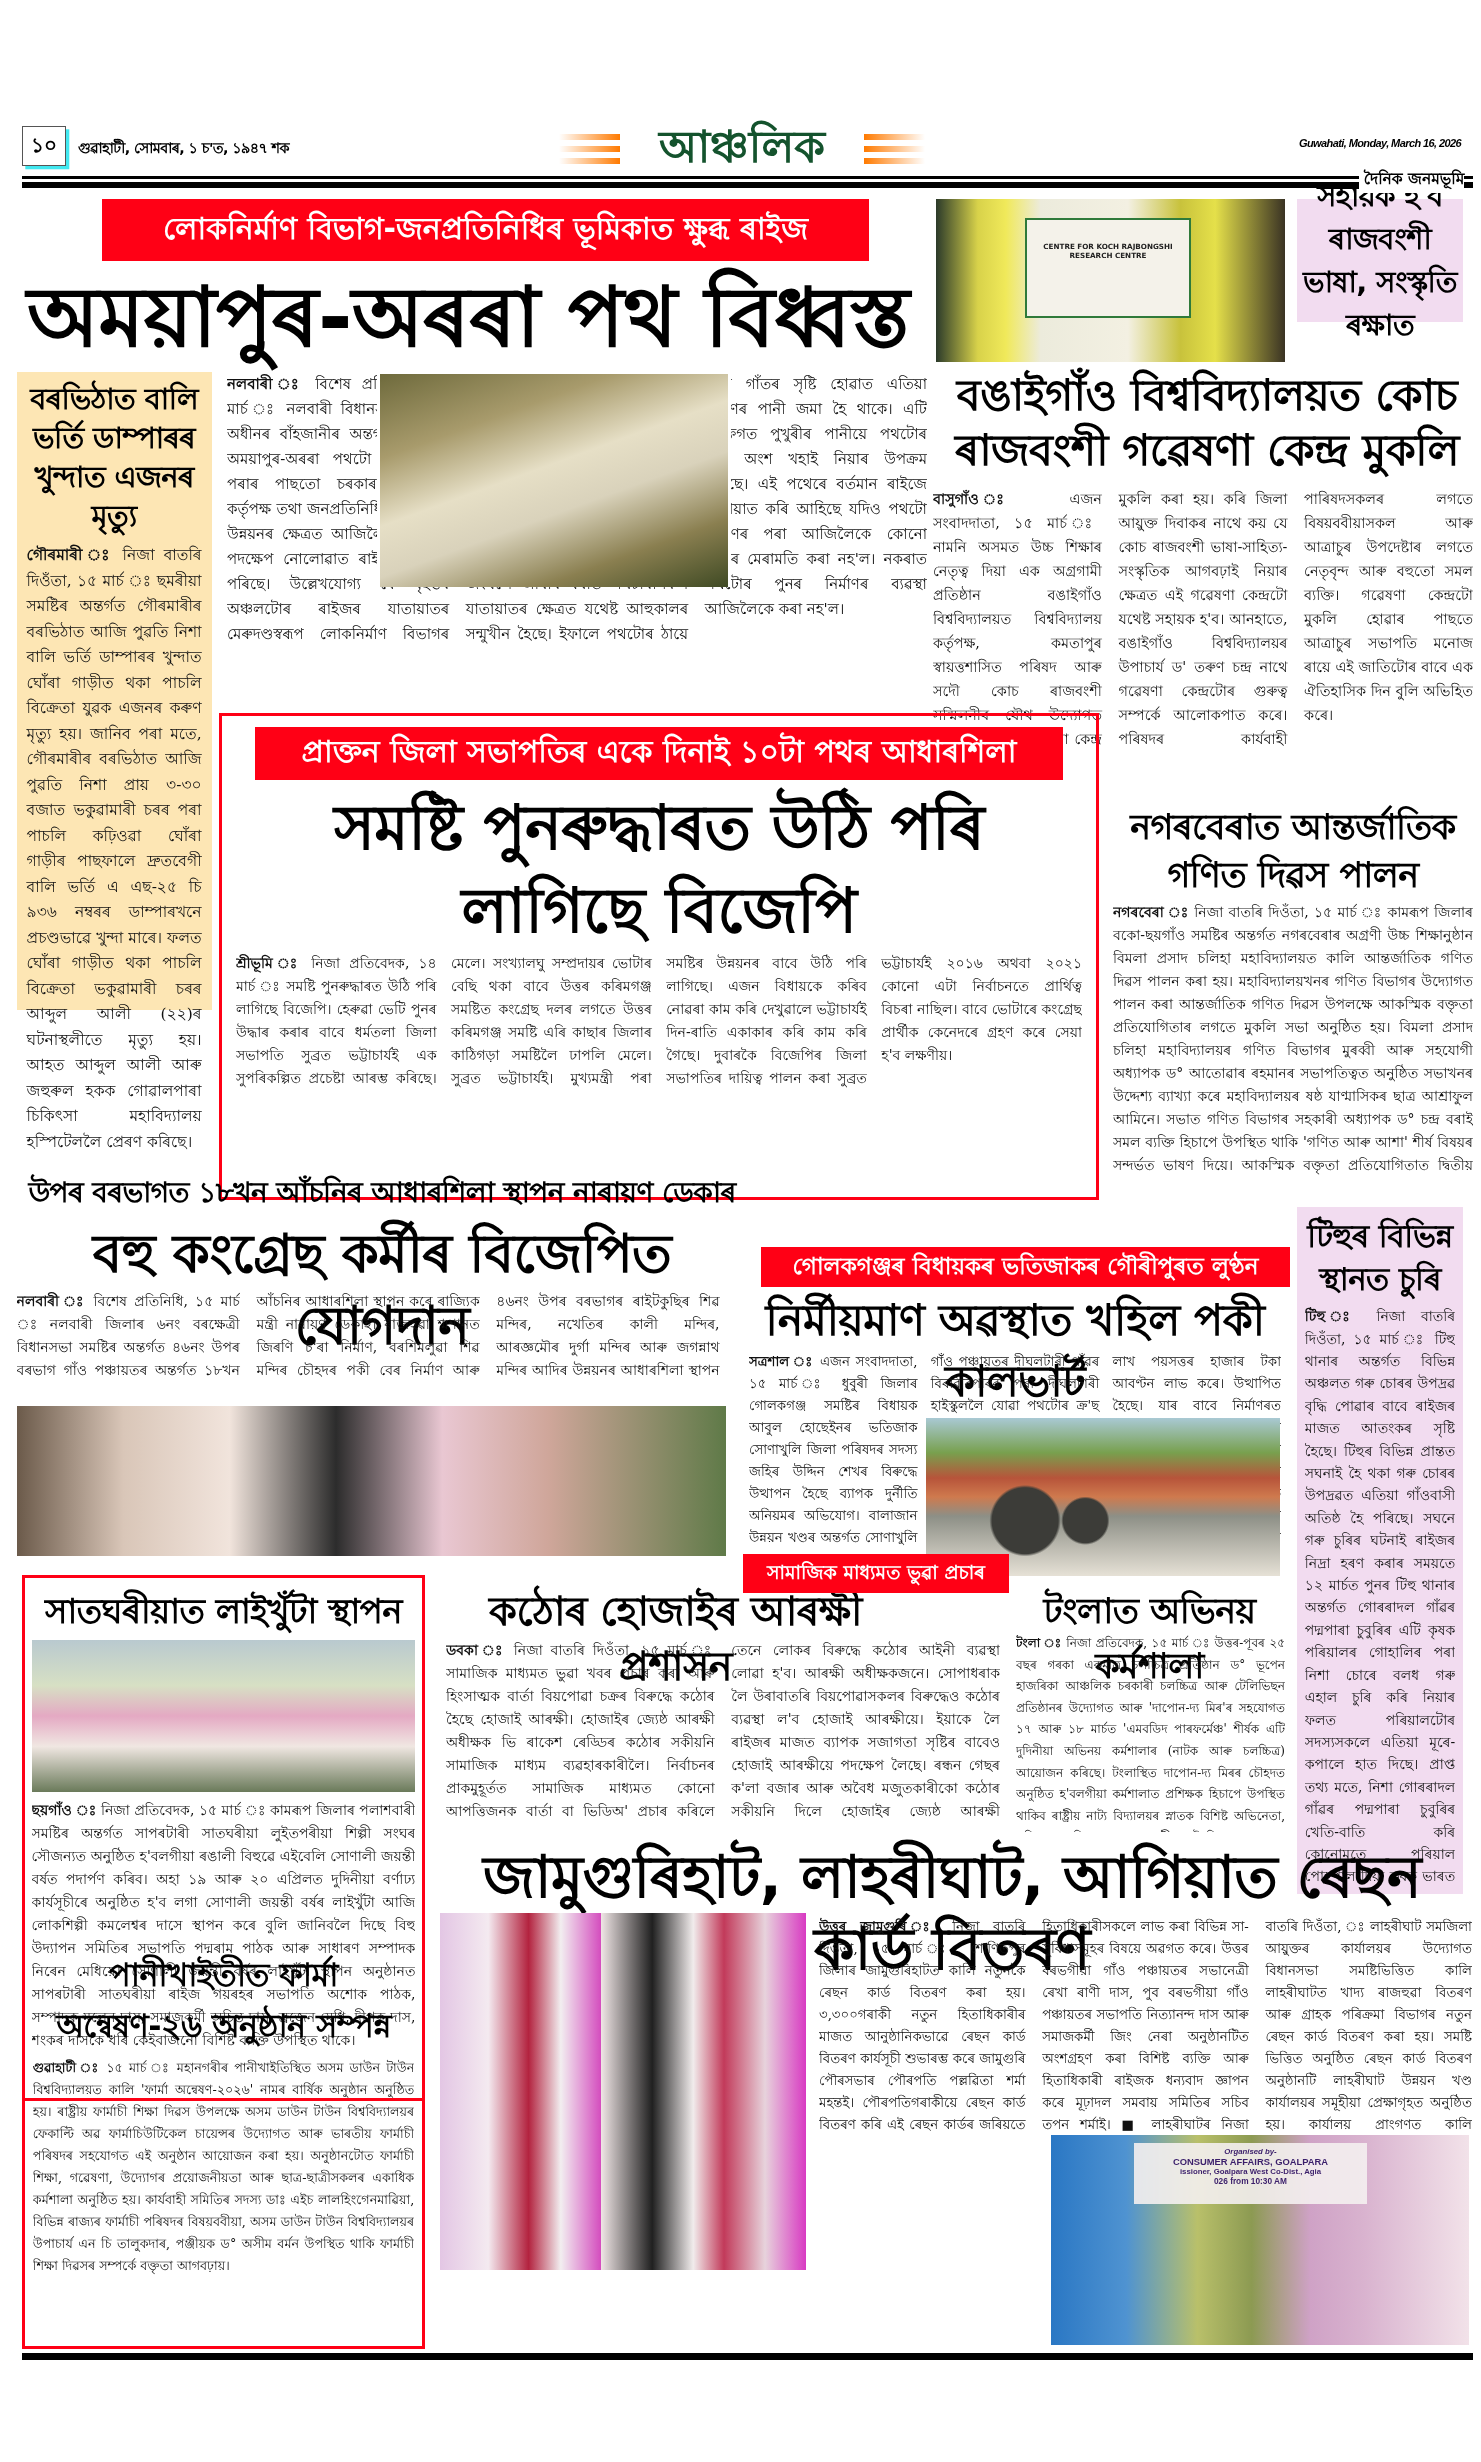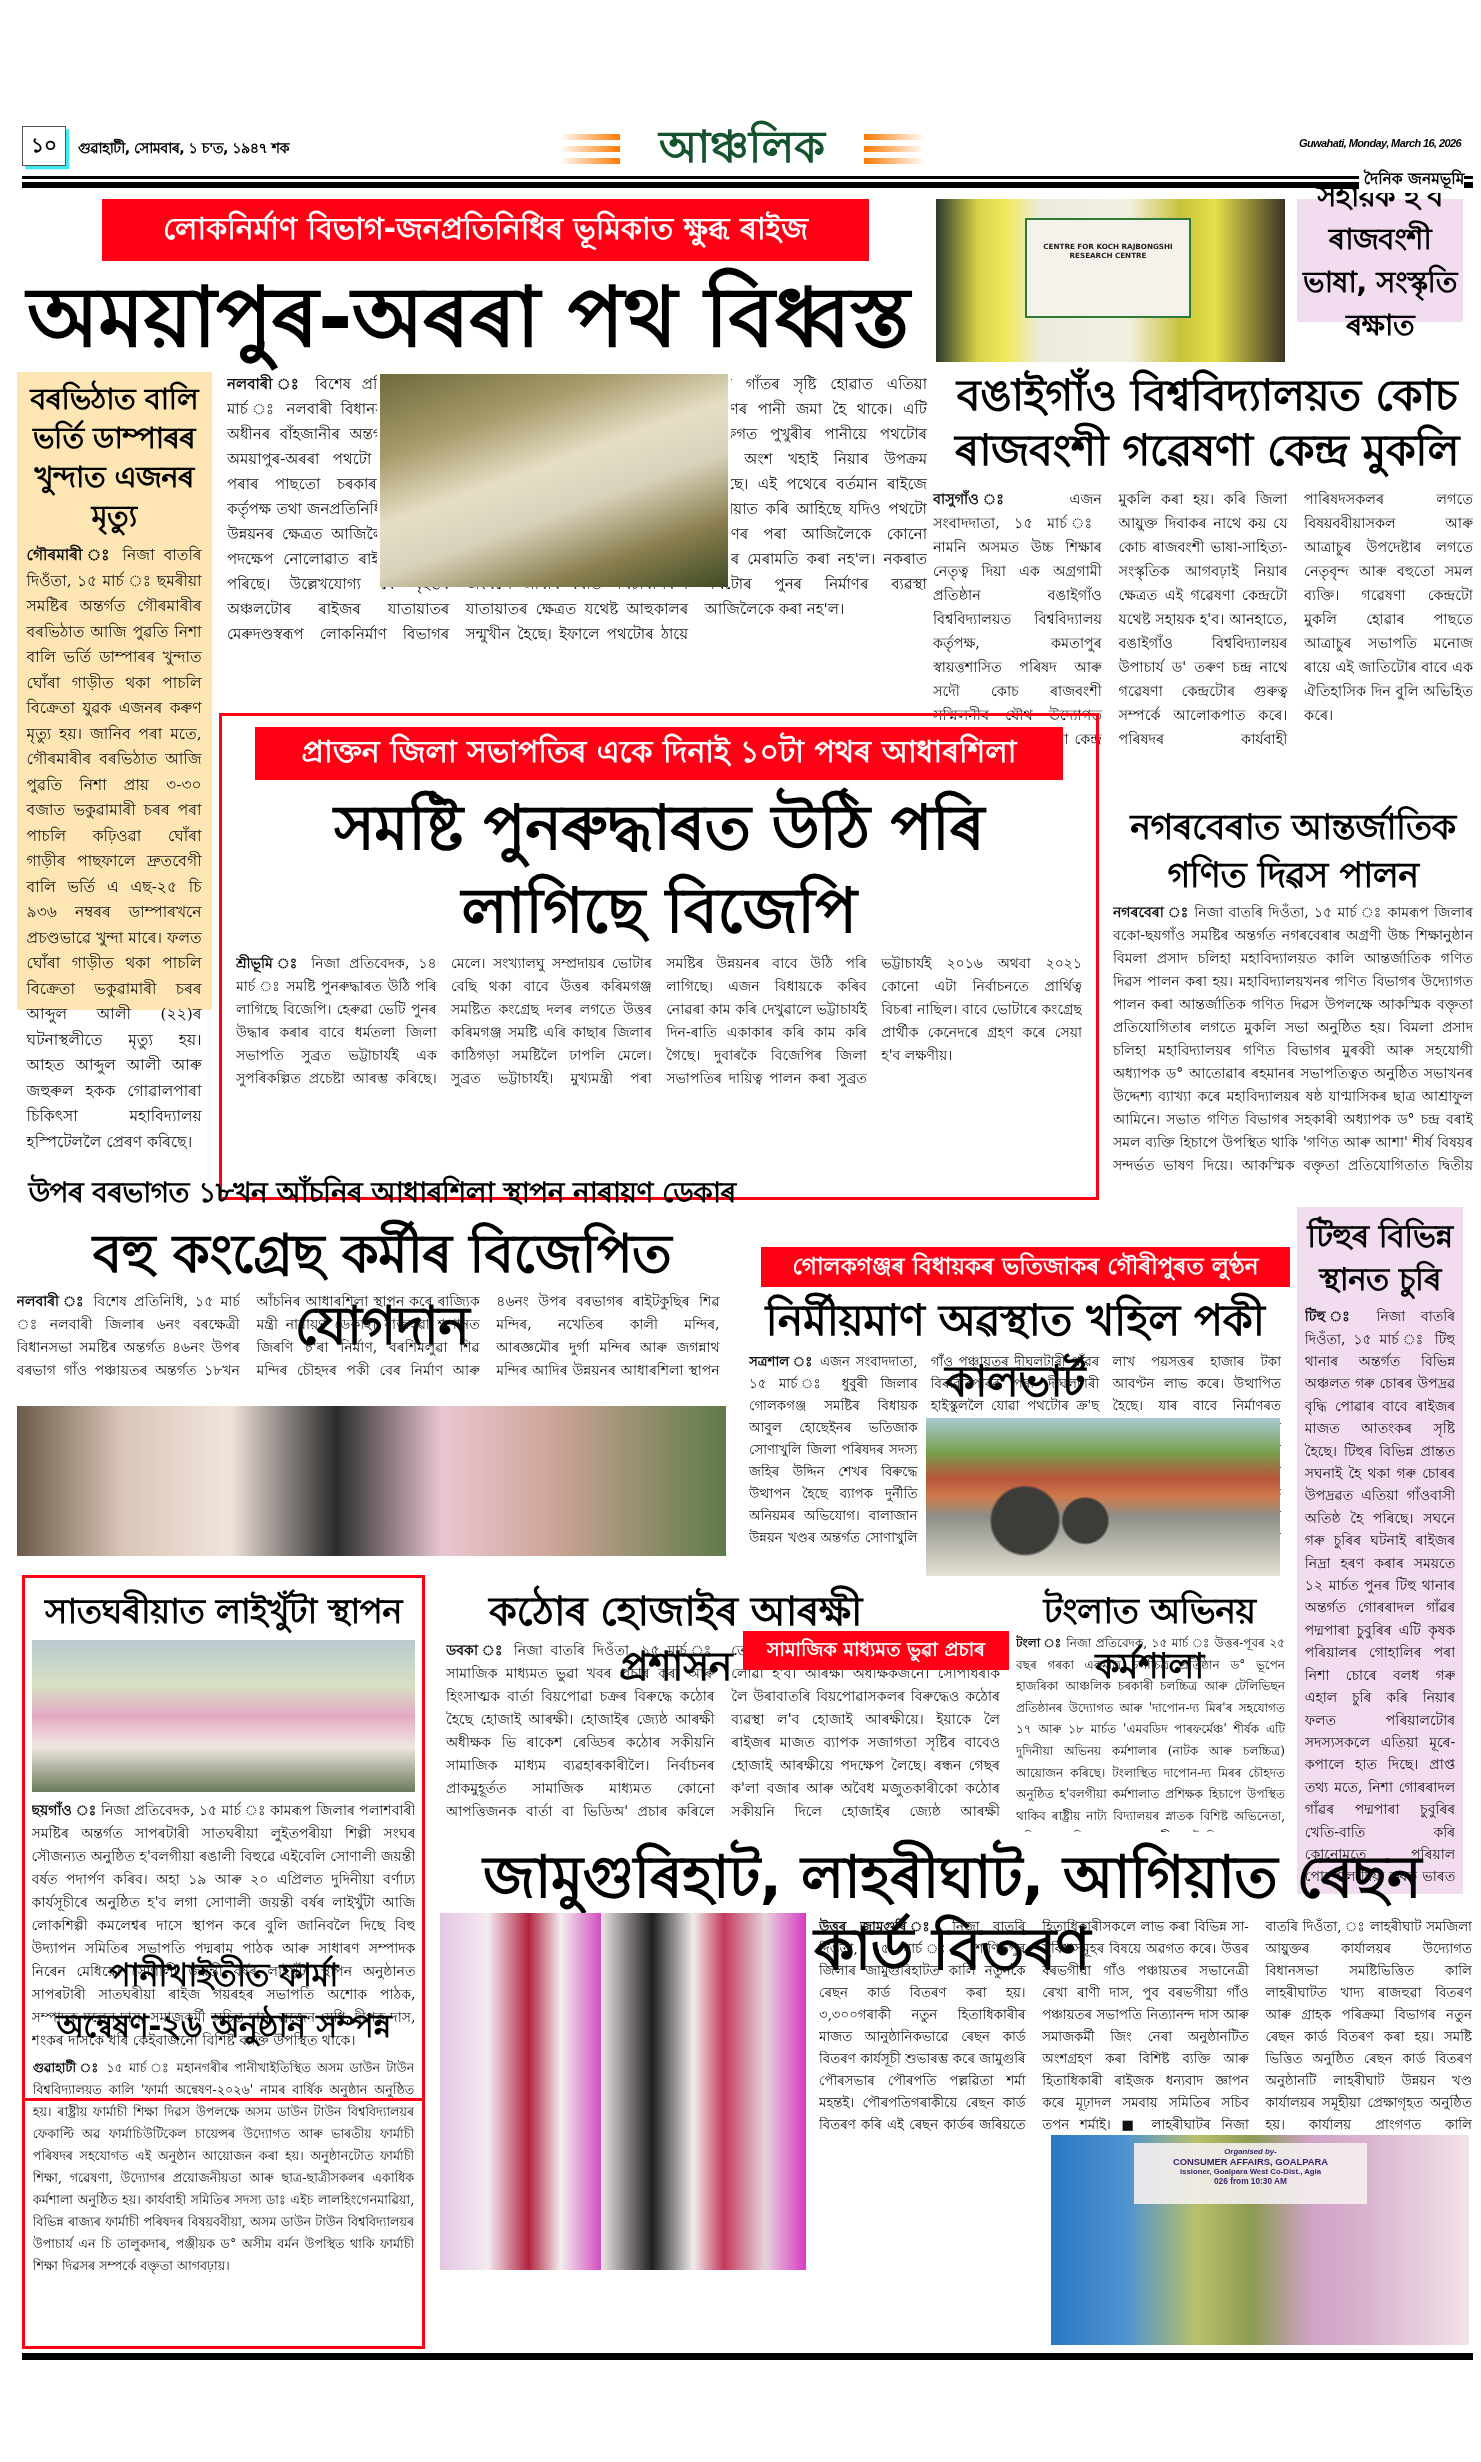--- a/index.html
+++ b/index.html
@@ -129,21 +129,21 @@
     <b>ছয়গাঁও ঃ</b>
     <span>নিজা প্ৰতিবেদক, ১৫ মাৰ্চ ঃ কামৰূপ জিলাৰ পলাশবাৰী সমষ্টিৰ অন্তৰ্গত সাপৰটাৰী সাতঘৰীয়া লুইতপৰীয়া শিল্পী সংঘৰ সৌজন্যত অনুষ্ঠিত হ'বলগীয়া ৰঙালী বিহুৱে এইবেলি সোণালী জয়ন্তী বৰ্ষত পদাৰ্পণ কৰিব। অহা ১৯ আৰু ২০ এপ্ৰিলত দুদিনীয়া বৰ্ণাঢ্য কাৰ্যসূচীৰে অনুষ্ঠিত হ'ব লগা সোণালী জয়ন্তী বৰ্ষৰ লাইখুঁটা আজি লোকশিল্পী কমলেশ্বৰ দাসে স্থাপন কৰে বুলি জানিবলৈ দিছে বিহু উদ্যাপন সমিতিৰ সভাপতি পদ্মৰাম পাঠক আৰু সাধাৰণ সম্পাদক নিৰেন মেধিয়ে। সোণালী জয়ন্তী বৰ্ষৰ লাইখুঁটা স্থাপন অনুষ্ঠানত সাপৰটাৰী সাতঘৰীয়া ৰাইজ গয়ৰহৰ সভাপতি অশোক পাঠক, সম্পাদক মলেন দাস, সমাজকৰ্মী অচিন্ত দাস, ব্ৰজেন মেধি, দীপক দাস, শংকৰ দাসকে ধৰি কেইবাজনো বিশিষ্ট ব্যক্তি উপস্থিত থাকে।</span>
   </div>
 </div>
 
 <div class="abs headline" style="left:443px;top:1584px;width:465px;font-size:40px;line-height:55px;">কঠোৰ হোজাইৰ আৰক্ষী প্ৰশাসন</div>
 <div class="abs body-text" style="left:446px;top:1639px;width:554px;height:199px;overflow:hidden;font-size:14px;line-height:23px;column-count:2;column-gap:16.6px;">
   <b>ডবকা ঃ</b>
   <span>নিজা বাতৰি দিওঁতা, ১৫ মাৰ্চ ঃ সামাজিক মাধ্যমত ভুৱা খবৰ প্ৰচাৰ কৰা আৰু হিংসাত্মক বাৰ্তা বিয়পোৱা চক্ৰৰ বিৰুদ্ধে কঠোৰ হৈছে হোজাই আৰক্ষী। হোজাইৰ জ্যেষ্ঠ আৰক্ষী অধীক্ষক ভি ৰাকেশ ৰেড্ডিৰ কঠোৰ সকীয়নি সামাজিক মাধ্যম ব্যৱহাৰকাৰীলৈ। নিৰ্বাচনৰ প্ৰাকমুহূৰ্তত সামাজিক মাধ্যমত কোনো আপত্তিজনক বাৰ্তা বা ভিডিঅ' প্ৰচাৰ কৰিলে তেনে লোকৰ বিৰুদ্ধে কঠোৰ আইনী ব্যৱস্থা লোৱা হ'ব। আৰক্ষী অধীক্ষকজনে। সোপাধৰাক লৈ উৰাবাতৰি বিয়পোৱাসকলৰ বিৰুদ্ধেও কঠোৰ ব্যৱস্থা ল'ব হোজাই আৰক্ষীয়ে। ইয়াকে লৈ ৰাইজৰ মাজত ব্যাপক সজাগতা সৃষ্টিৰ বাবেও হোজাই আৰক্ষীয়ে পদক্ষেপ লৈছে। ৰন্ধন গেছৰ ক'লা বজাৰ আৰু অবৈধ মজুতকাৰীকো কঠোৰ সকীয়নি দিলে হোজাইৰ জ্যেষ্ঠ আৰক্ষী অধীক্ষকজনে। এনে অসাধু ব্যৱসায়ীৰ বিৰুদ্ধে আৰক্ষীক অৱগত কৰিবলৈ ৰাইজক আহ্বান জনায় জ্যেষ্ঠ আৰক্ষী অধীক্ষক ৰাকেশ ৰেড্ডীয়ে।</span>
 </div>
-<div class="abs redbar" style="left:732px;top:1631px;width:266px;height:39px;font-size:19px;z-index:3;">
+<div class="abs redbar" style="left:732px;top:1554px;width:266px;height:39px;font-size:19px;z-index:3;">
   <span>সামাজিক মাধ্যমত ভুৱা প্ৰচাৰ</span>
 </div>
 
 <div class="abs headline" style="left:1011px;top:1584px;width:277px;font-size:35px;line-height:55px;">টংলাত অভিনয় কৰ্মশালা</div>
 <div class="abs body-text" style="left:1016px;top:1633px;width:269px;height:199px;overflow:hidden;font-size:12px;line-height:21.6px;">
   <b>টংলা ঃ</b>
   <span>নিজা প্ৰতিবেদক, ১৫ মাৰ্চ ঃ উত্তৰ-পূবৰ ২৫ বছৰ গৰকা একমাত্ৰ চলচ্চিত্ৰ প্ৰতিষ্ঠান ড° ভূপেন হাজৰিকা আঞ্চলিক চৰকাৰী চলচ্চিত্ৰ আৰু টেলিভিছন প্ৰতিষ্ঠানৰ উদ্যোগত আৰু 'দাপোন-দ্য মিৰ'ৰ সহযোগত ১৭ আৰু ১৮ মাৰ্চত 'এমবডিদ পাৰফৰ্মেঞ্চ' শীৰ্ষক এটি দুদিনীয়া অভিনয় কৰ্মশালাৰ (নাটক আৰু চলচ্চিত্ৰ) আয়োজন কৰিছে। টংলাস্থিত দাপোন-দ্য মিৰৰ চৌহদত অনুষ্ঠিত হ'বলগীয়া কৰ্মশালাত প্ৰশিক্ষক হিচাপে উপস্থিত থাকিব ৰাষ্ট্ৰীয় নাট্য বিদ্যালয়ৰ স্নাতক বিশিষ্ট অভিনেতা, পৰিচালক পবিত্ৰ ৰাভা আৰু ৰাষ্ট্ৰীয় নাট্য বিদ্যালয়ৰ স্নাতক বিশিষ্ট অভিনেত্ৰী অংকিতা। অনুষ্ঠানত উপস্থিত থাকিব টংলাৰ বিশিষ্ট ব্যক্তিসকল। উক্ত দুয়োদিনত সন্ধিয়া ৫ বজাত অভিনীত আৰু পৰিচালিত ছবি প্ৰদৰ্শন কৰা হ'ব।</span>
 </div>
 
 <div class="abs headline" style="left:437px;top:1841px;width:1030px;font-size:58px;line-height:72px;">জামুগুৰিহাট, লাহৰীঘাট, আগিয়াত ৰেছন কাৰ্ড বিতৰণ</div>

